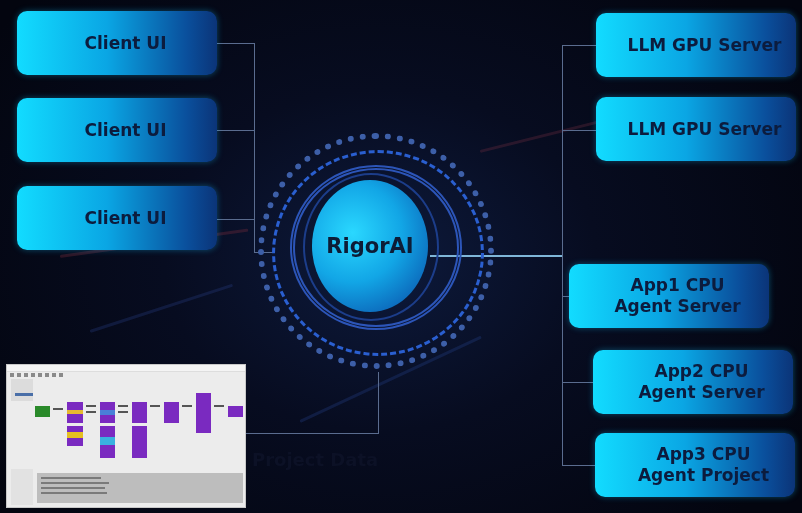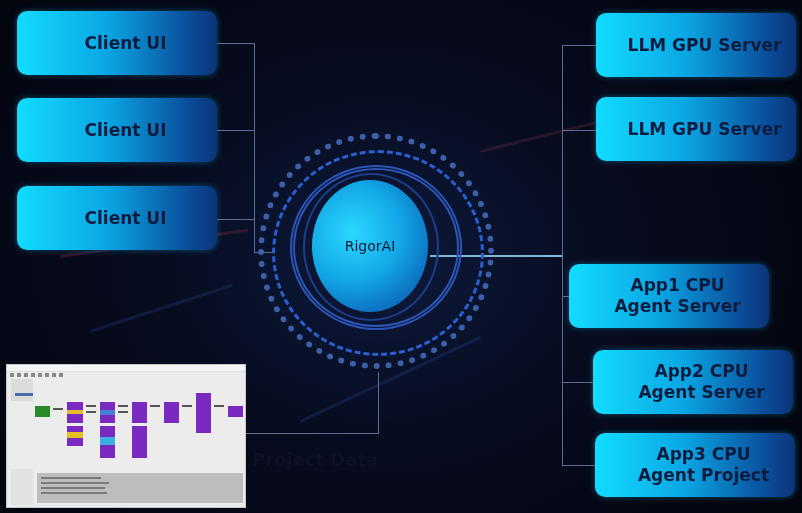--- a/index.html
+++ b/index.html
@@ -17,21 +17,21 @@
     display:flex; align-items:center; justify-content:center; text-align:center;
     color:#0c1c3e; font-weight:bold; font-size:17px; line-height:21px;padding-left:17px;
   }
   .node span { white-space:pre-line; }
   .line { position:absolute; background:#5a6c8f; }
   .hub-ring { position:absolute; border-radius:50%; box-sizing:border-box; }
   .hub {
     position:absolute; left:312px; top:180px; width:116px; height:132px; border-radius:50%;
     background: radial-gradient(circle at 35% 40%, #2ad8ff 0%, #12a6e6 45%, #0b5fb4 85%, #0a3d8a 100%);
     display:flex; align-items:center; justify-content:center;
-    color:#0d1c36; font-weight:normal; font-size:14px;
+    color:#0d1c36; font-weight:bold; font-size:21px;
   }
   .inset {
     position:absolute; left:6px; top:364px; width:240px; height:144px; background:#ececec;
     border:1px solid #c8c8c8; box-sizing:border-box; overflow:hidden;
   }
   .inset .titlebar { height:6px; background:#f4f4f4; border-bottom:1px solid #ddd; }
   .inset .toolbar { height:5px; margin:1px 3px; display:flex; gap:3px; }
   .inset .toolbar i { display:block; width:4px; height:4px; background:#8a8a8a; }
   .inset .blk { position:absolute; }
   .inset .log { position:absolute; left:30px; top:108px; width:206px; height:30px; background:#bdbdbd; }

